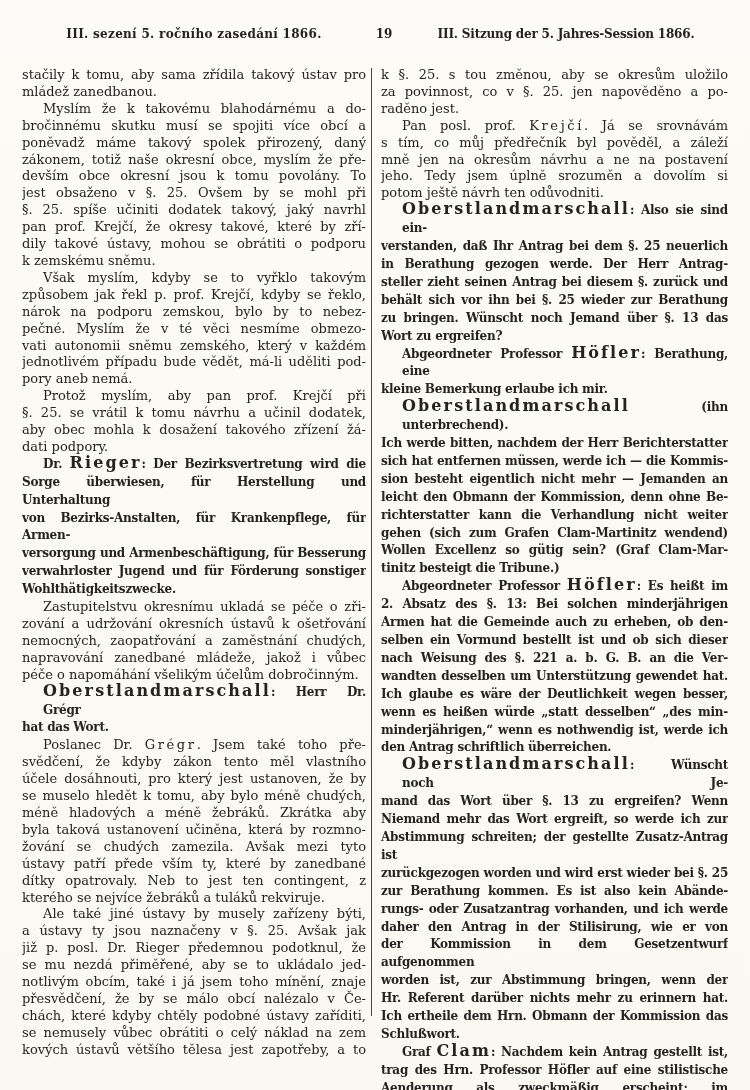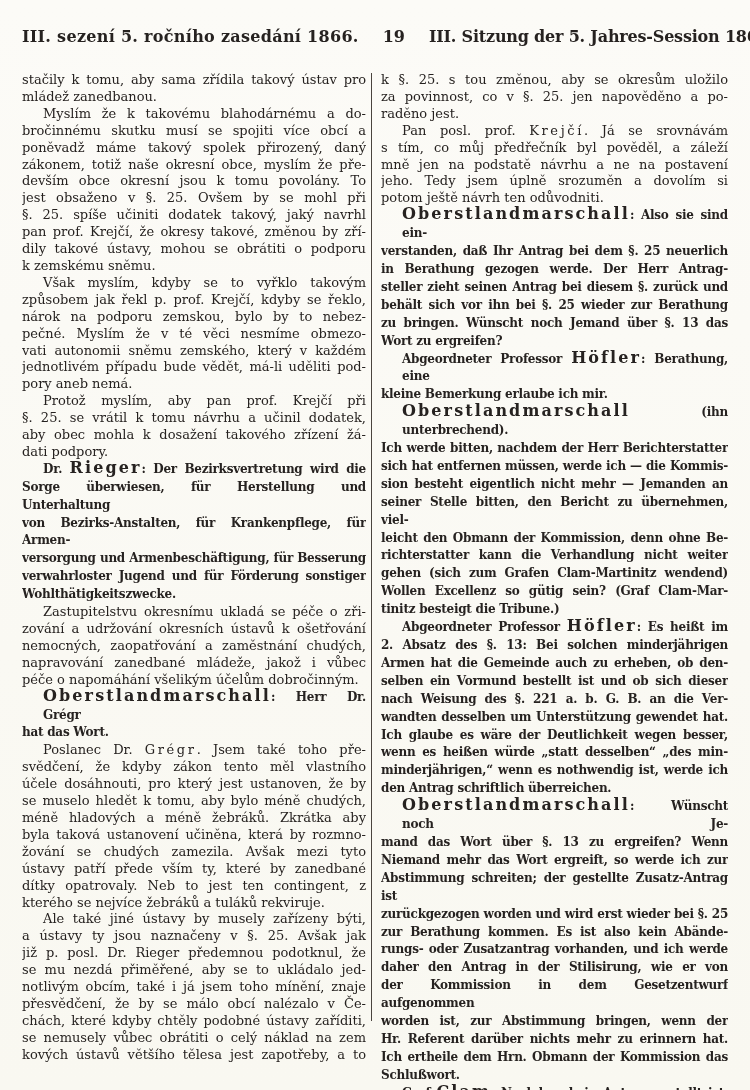--- a/index.html
+++ b/index.html
@@ -14,24 +14,23 @@
   .page {
     width: 750px; height: 1090px;
     box-sizing: border-box;
     background: linear-gradient(180deg, #fcfbf7 0%, #faf9f3 60%, #f9f8f1 100%);
   }
   
   .header {
     display: flex;
     align-items: baseline;
     padding: 27px 20px 0 22px;
-    font-size: 16px;
+    font-size: 12px;
     font-weight: bold;
     white-space: nowrap;
-    gap: 24px;
   }
   .h-left  { width: 344px; text-align: center; letter-spacing: 0.3px; }
   .h-num   { width: 36px;  text-align: center; }
   .h-right { flex: 1; text-align: center; letter-spacing: -0.2px; }
   .fraktur-head { font-family: "DejaVu Serif", serif; font-weight: 800; }
   
   .columns {
     display: flex;
     padding: 0 20px 0 22px;
     margin-top: 25px;
@@ -79,21 +78,21 @@
           <div class="line end"><span class="seg r">mládež zanedbanou.</span></div>
         </div>
         <div class="para">
           <div class="line indent"><span class="seg r">Myslím že k takovému blahodárnému a do-</span></div>
           <div class="line"><span class="seg r">bročinnému skutku musí se spojiti více obcí a</span></div>
           <div class="line"><span class="seg r">poněvadž máme takový spolek přirozený, daný</span></div>
           <div class="line"><span class="seg r">zákonem, totiž naše okresní obce, myslím že pře-</span></div>
           <div class="line"><span class="seg r">devším obce okresní jsou k tomu povolány. To</span></div>
           <div class="line"><span class="seg r">jest obsaženo v §. 25. Ovšem by se mohl při</span></div>
           <div class="line"><span class="seg r">§. 25. spíše učiniti dodatek takový, jaký navrhl</span></div>
-          <div class="line"><span class="seg r">pan prof. Krejčí, že okresy takové, změnou by zří-</span></div>
+          <div class="line"><span class="seg r">pan prof. Krejčí, že okresy takové, které by zří-</span></div>
           <div class="line"><span class="seg r">dily takové ústavy, mohou se obrátiti o podporu</span></div>
           <div class="line end"><span class="seg r">k zemskému sněmu.</span></div>
         </div>
         <div class="para">
           <div class="line indent"><span class="seg r">Však myslím, kdyby se to vyřklo takovým</span></div>
           <div class="line"><span class="seg r">způsobem jak řekl p. prof. Krejčí, kdyby se řeklo,</span></div>
           <div class="line"><span class="seg r">nárok na podporu zemskou, bylo by to nebez-</span></div>
           <div class="line"><span class="seg r">pečné. Myslím že v té věci nesmíme obmezo-</span></div>
           <div class="line"><span class="seg r">vati autonomii sněmu zemského, který v každém</span></div>
           <div class="line"><span class="seg r">jednotlivém případu bude vědět, má-li uděliti pod-</span></div>
@@ -152,21 +151,21 @@
     <div class="col right">
       <div id="col-right">
           <div class="para">
             <div class="line"><span class="seg r">k §. 25. s tou změnou, aby se okresům uložilo</span></div>
             <div class="line"><span class="seg r">za povinnost, co v §. 25. jen napověděno a po-</span></div>
             <div class="line end"><span class="seg r">raděno jest.</span></div>
           </div>
           <div class="para">
             <div class="line indent"><span class="seg r">Pan posl. prof. </span><span class="seg rs">Krejčí</span><span class="seg r">. Já se srovnávám</span></div>
             <div class="line"><span class="seg r">s tím, co můj předřečník byl pověděl, a záleží</span></div>
-            <div class="line"><span class="seg r">mně jen na podstatě návrhu a ne na postavení</span></div>
+            <div class="line"><span class="seg r">mně jen na okresům návrhu a ne na postavení</span></div>
             <div class="line"><span class="seg r">jeho. Tedy jsem úplně srozuměn a dovolím si</span></div>
             <div class="line end"><span class="seg r">potom ještě návrh ten odůvodniti.</span></div>
           </div>
           <div class="para">
             <div class="line indent"><span class="seg fs">Oberstlandmarschall</span><span class="seg f">: Also sie sind ein-</span></div>
             <div class="line"><span class="seg f">verstanden, daß Ihr Antrag bei dem §. 25 neuerlich</span></div>
             <div class="line"><span class="seg f">in Berathung gezogen werde. Der Herr Antrag-</span></div>
             <div class="line"><span class="seg f">steller zieht seinen Antrag bei diesem §. zurück und</span></div>
             <div class="line"><span class="seg f">behält sich vor ihn bei §. 25 wieder zur Berathung</span></div>
             <div class="line"><span class="seg f">zu bringen. Wünscht noch Jemand über §. 13 das</span></div>
@@ -174,21 +173,20 @@
           </div>
           <div class="para">
             <div class="line indent"><span class="seg f">Abgeordneter Professor </span><span class="seg fs">Höfler</span><span class="seg f">: Berathung, eine</span></div>
             <div class="line end"><span class="seg f">kleine Bemerkung erlaube ich mir.</span></div>
           </div>
           <div class="para">
             <div class="line indent"><span class="seg fs">Oberstlandmarschall</span><span class="seg f"> (ihn unterbrechend).</span></div>
             <div class="line"><span class="seg f">Ich werde bitten, nachdem der Herr Berichterstatter</span></div>
             <div class="line"><span class="seg f">sich hat entfernen müssen, werde ich — die Kommis-</span></div>
             <div class="line"><span class="seg f">sion besteht eigentlich nicht mehr — Jemanden an</span></div>
-            <div class="line"><span class="seg f">seiner Stelle bitten, den Bericht zu übernehmen, viel-</span></div>
             <div class="line"><span class="seg f">leicht den Obmann der Kommission, denn ohne Be-</span></div>
             <div class="line"><span class="seg f">richterstatter kann die Verhandlung nicht weiter</span></div>
             <div class="line"><span class="seg f">gehen (sich zum Grafen Clam-Martinitz wendend)</span></div>
             <div class="line"><span class="seg f">Wollen Excellenz so gütig sein? (Graf Clam-Mar-</span></div>
             <div class="line end"><span class="seg f">tinitz besteigt die Tribune.)</span></div>
           </div>
           <div class="para">
             <div class="line indent"><span class="seg f">Abgeordneter Professor </span><span class="seg fs">Höfler</span><span class="seg f">: Es heißt im</span></div>
             <div class="line"><span class="seg f">2. Absatz des §. 13: Bei solchen minderjährigen</span></div>
             <div class="line"><span class="seg f">Armen hat die Gemeinde auch zu erheben, ob den-</span></div>

